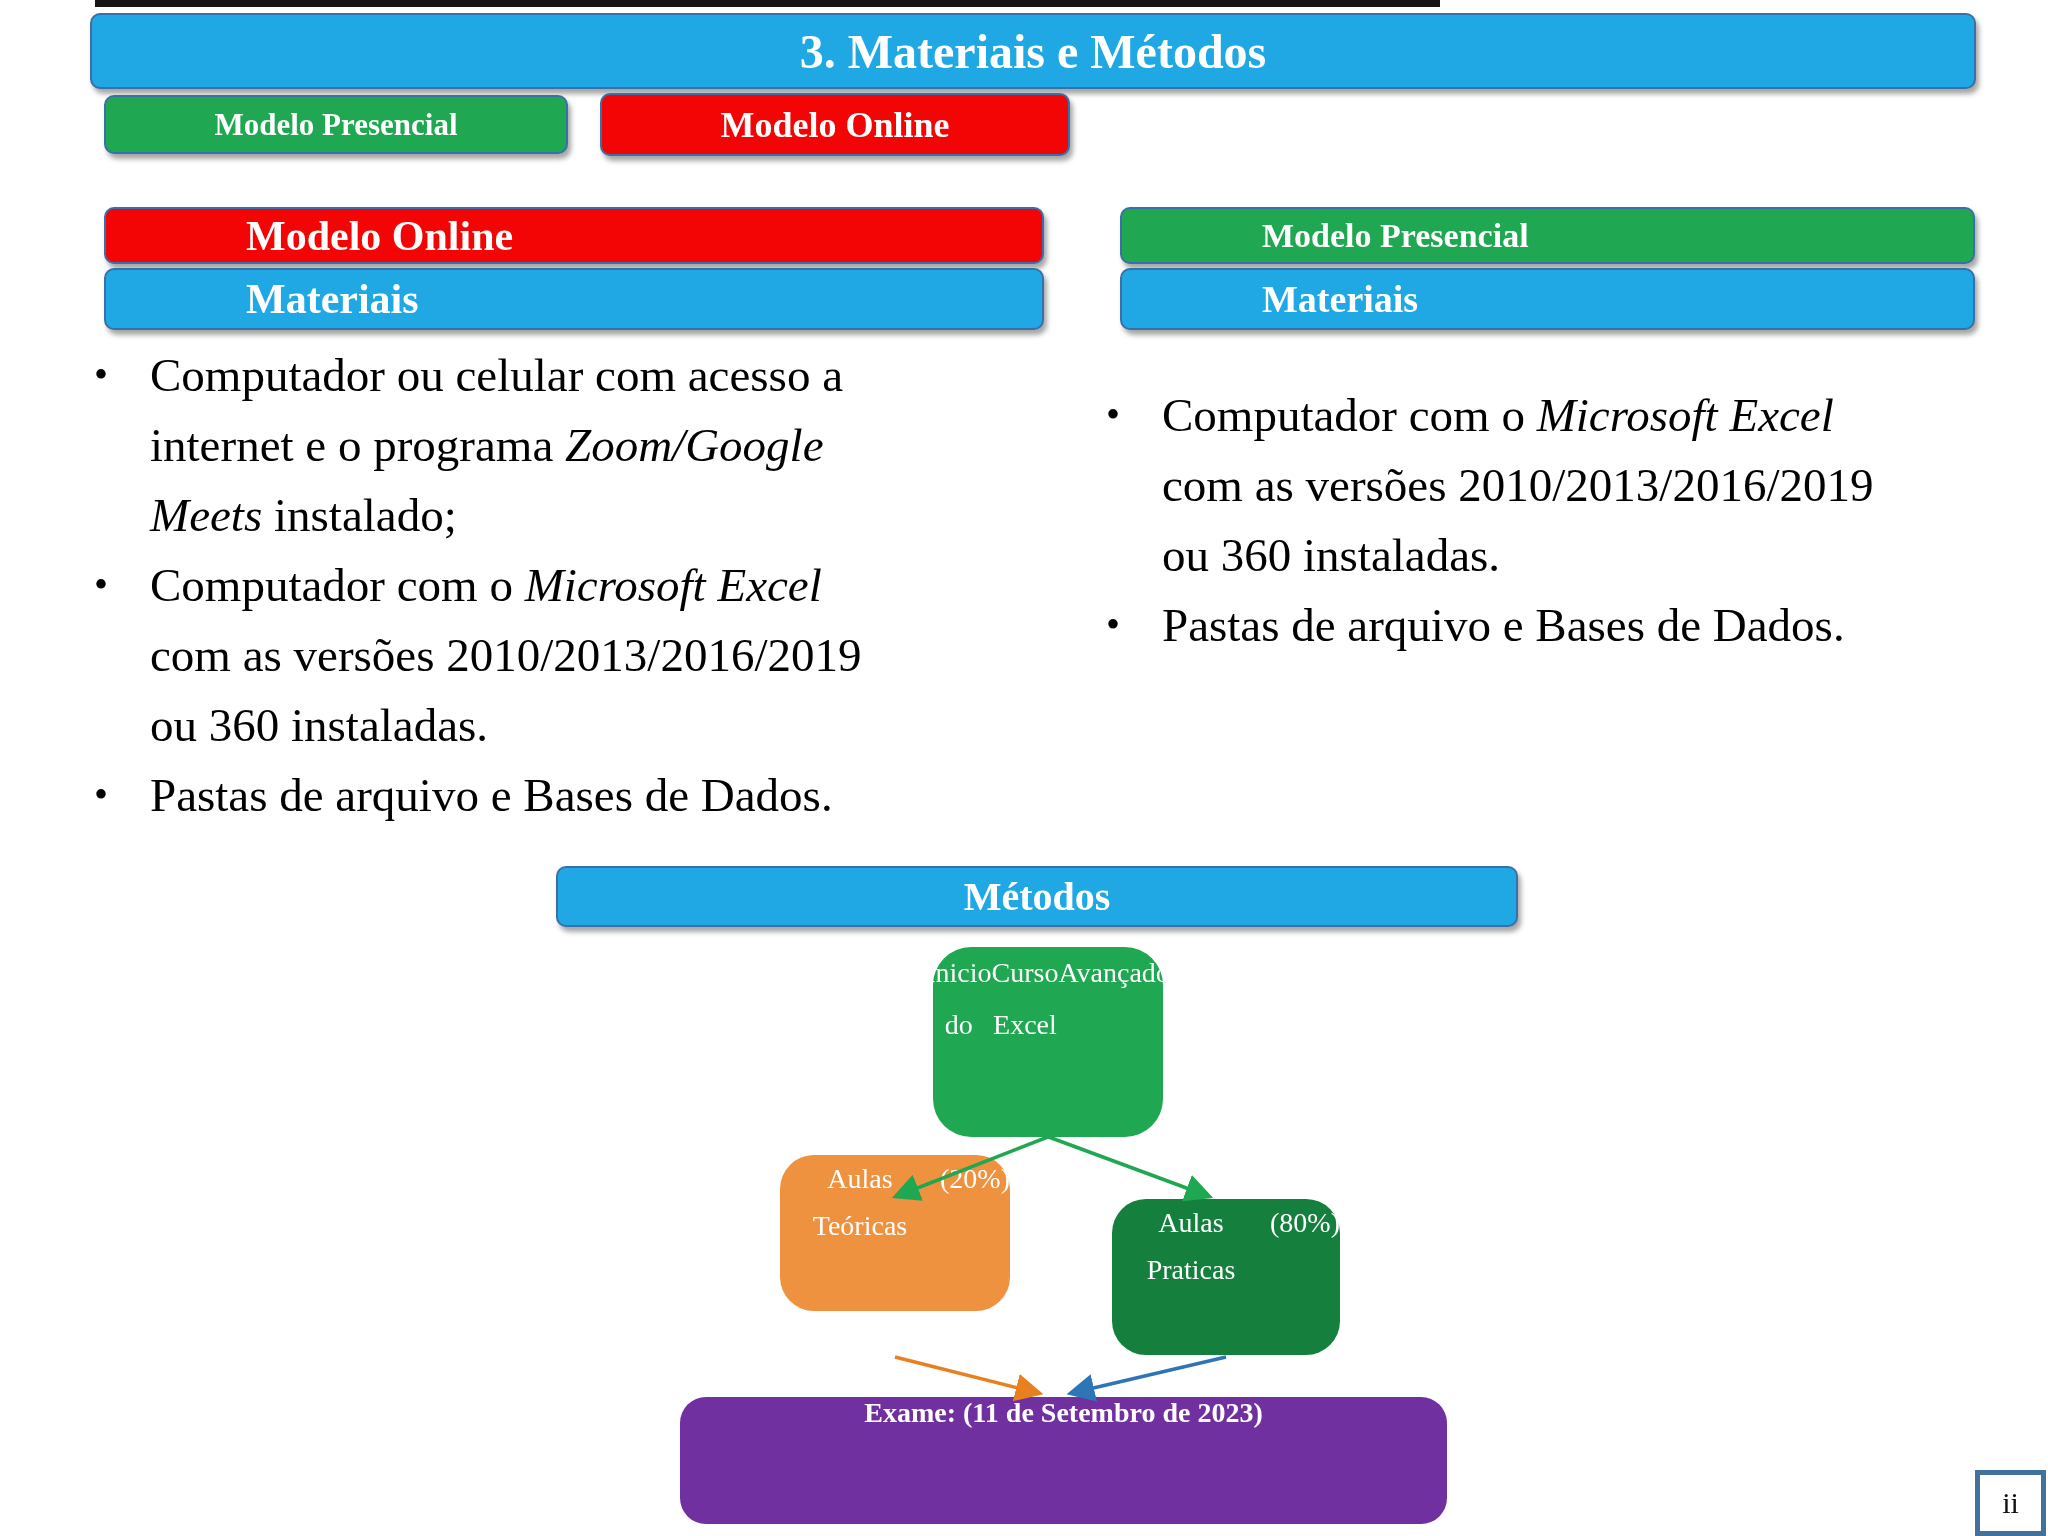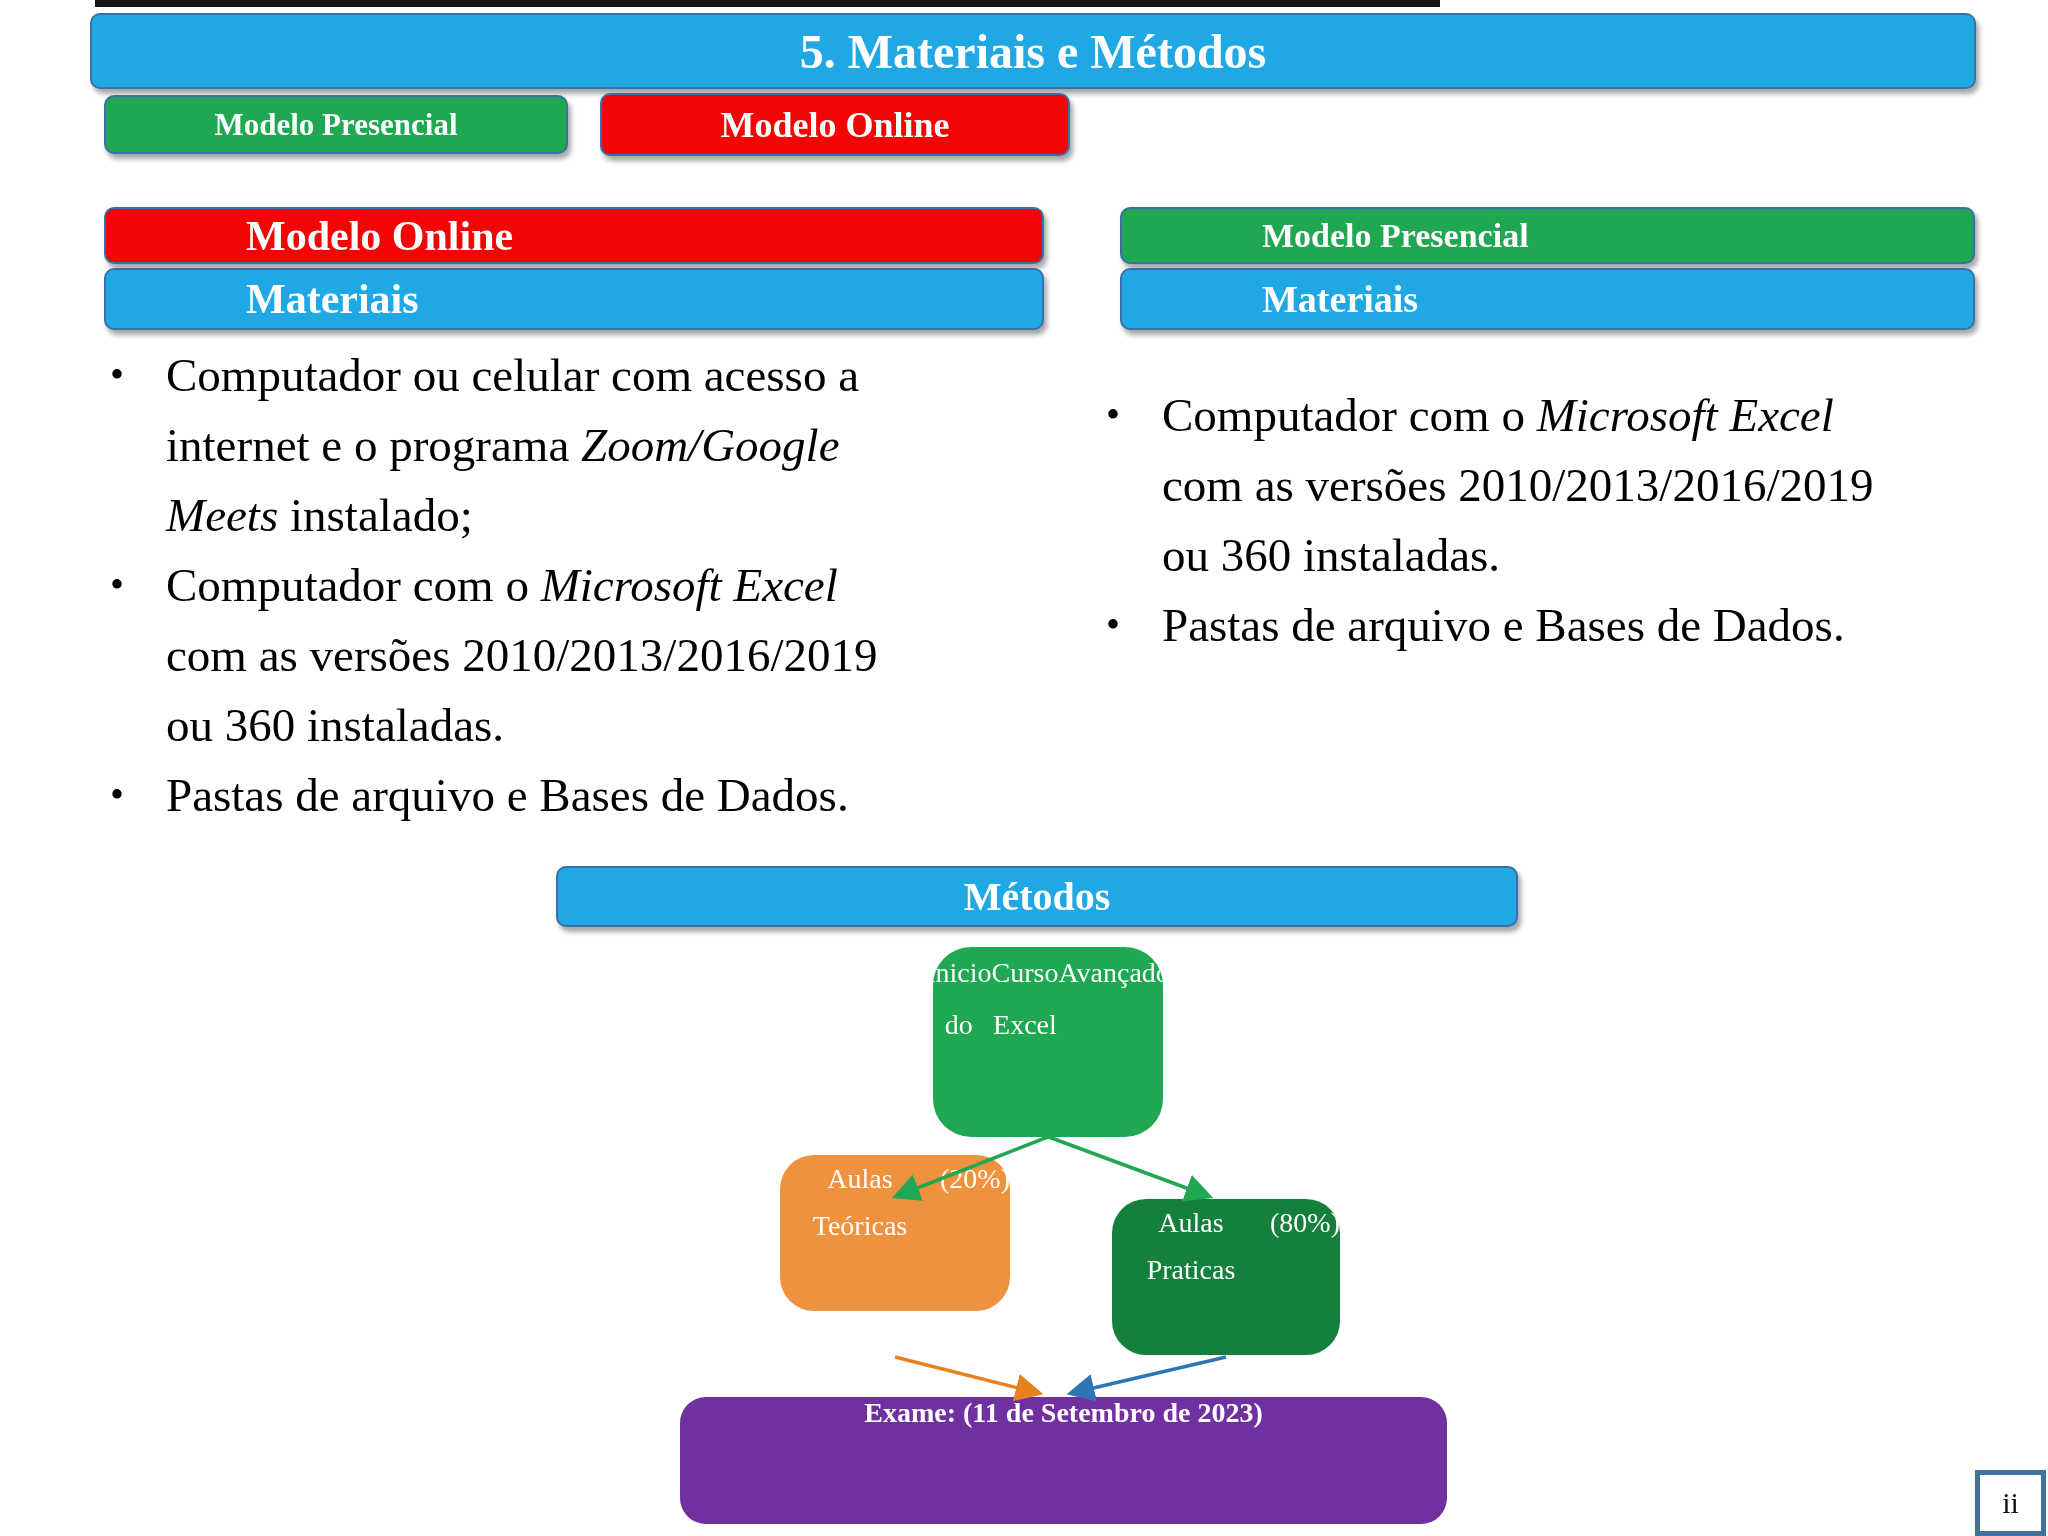--- a/index.html
+++ b/index.html
@@ -26,21 +26,21 @@
   
   .tab-green{left:104px;top:95px;width:464px;height:59px;font-size:31px;}
   .tab-red{left:600px;top:93px;width:470px;height:63px;font-size:36px;}
   
   .lp-header{left:104px;top:207px;width:940px;height:57px;font-size:42px;}
   .lp-sub{left:104px;top:268px;width:940px;height:62px;font-size:42px;}
   .rp-header{left:1120px;top:207px;width:855px;height:57px;font-size:34px;}
   .rp-sub{left:1120px;top:268px;width:855px;height:62px;font-size:38px;}
   
   .bullets{list-style:none;margin:0;padding:0;font-size:47px;line-height:70px;color:#000;}
-  .lp-bullets{left:104px;top:340px;width:800px;}
+  .lp-bullets{left:88px;top:340px;width:800px;}
   .rp-bullets{left:1100px;top:380px;width:790px;}
   .bullets li{position:relative;padding-left:62px;margin:0;}
   .bullets li::before{content:"\2022";position:absolute;left:6px;top:0;font-size:40px;}
   .em{font-style:italic;}
   
   .methods-banner{left:556px;top:866px;width:962px;height:61px;font-size:40px;}
   .flow-box{
     box-sizing:border-box;color:#fff;text-align:center;
     display:flex;justify-content:center;
   }
@@ -61,21 +61,21 @@
   }
 </style>
 </head>
 <body>
 
 <div id="slide">
 
   <div class="abs top-line"></div>
 
   <div class="abs banner blue-fill centered title-banner">
-    <span>5. Materiais e Métodos</span>
+    <span>3. Materiais e Métodos</span>
   </div>
 
   <div class="abs banner green-fill centered tab-green">
     <span>Modelo Presencial</span>
   </div>
   <div class="abs banner red-fill centered tab-red">
     <span>Modelo Online</span>
   </div>
 
   <div class="abs banner red-fill padded lp-header">

